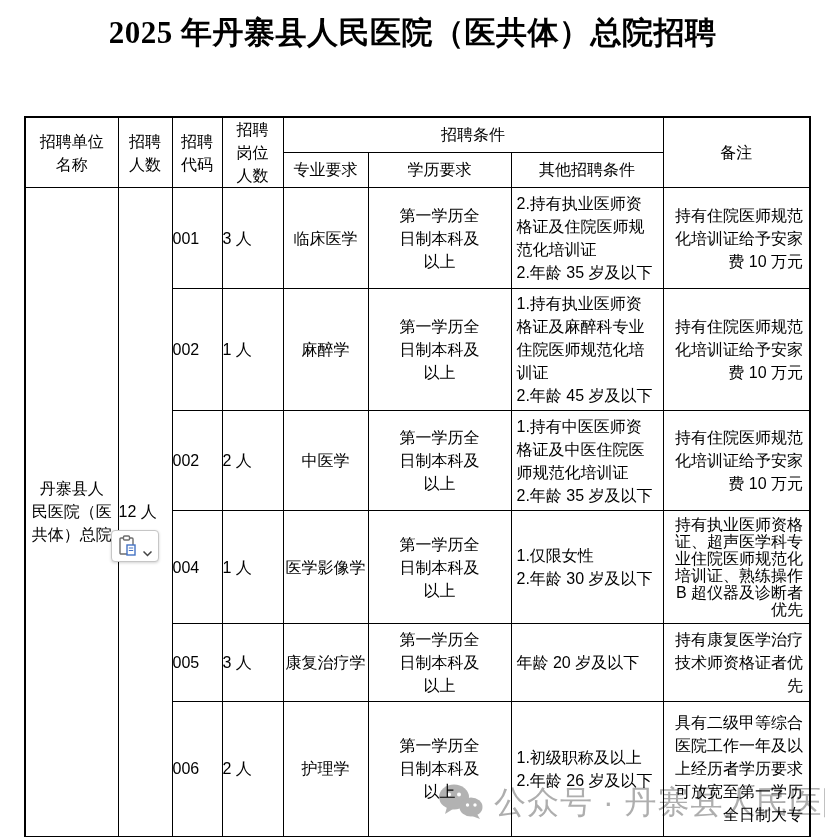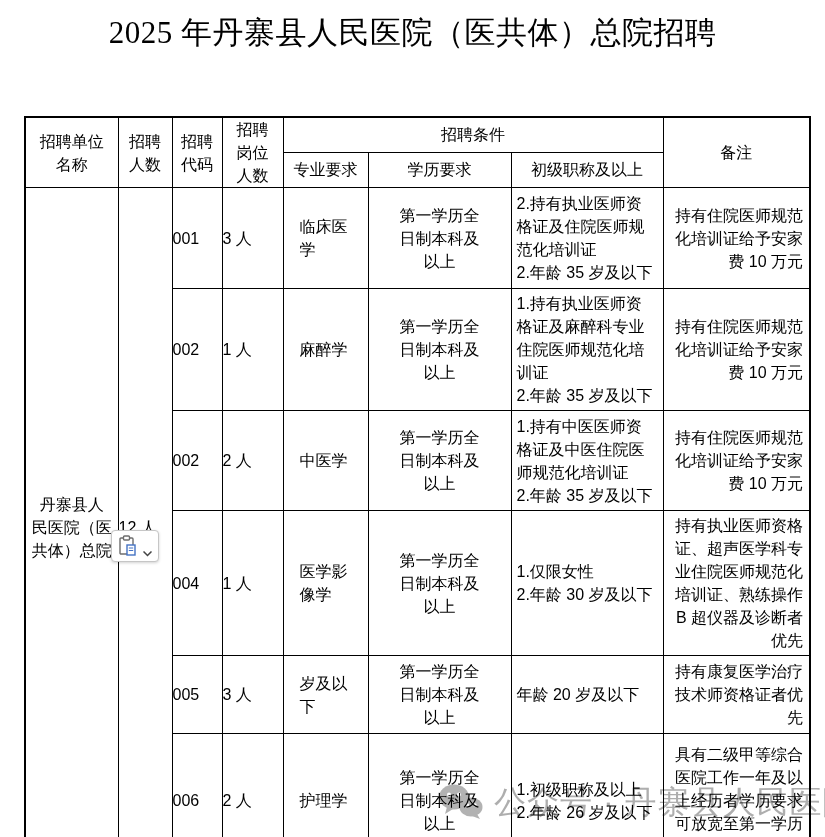--- a/index.html
+++ b/index.html
@@ -7,21 +7,21 @@
   body {
     width:825px; height:837px; position:relative; overflow:hidden;
     font-family:"Liberation Sans","DejaVu Sans",sans-serif;
     color:#000;
   }
   
   .doc-title {
     position:absolute; top:16px; left:0; width:825px;
     text-align:center;
     font-family:"Liberation Serif","DejaVu Serif",serif;
-    font-weight:normal; font-size:31px; line-height:34px;
+    font-weight:bold; font-size:31px; line-height:34px;
     color:#000; letter-spacing:0.5px;
     z-index:2;
   }
   
   .watermark {
     position:absolute; left:438px; top:783px;
     display:flex; align-items:center; gap:10px;
     z-index:0; white-space:nowrap;
   }
   .watermark .wm-text {
@@ -35,21 +35,21 @@
     background:transparent;
     font-size:16px; line-height:23px;
   }
   .req-table td, .req-table th {
     border:1px solid #000; vertical-align:middle;
     font-weight:normal; background:transparent;
     overflow:hidden;
   }
   .t-center { }
   .cell-unit   { text-align:center; white-space:pre-line; }
-  .cell-major  { text-align:left; padding:0 16px; }
+  .cell-major  { text-align:center; padding:0 0; }
   .cell-edu    { text-align:center; padding:0 26px; }
   .cell-other  { text-align:left; padding:3px 5px; white-space:pre-line;margin-top:48px; }
   .cell-remark { text-align:right; padding:3px 6px; white-space:pre-line; }
   .hdr { text-align:center; white-space:pre-line; }
   
   .paste-btn {
     position:absolute; left:111px; top:530px; width:48px; height:32px;
     background:#fff; border:1px solid #c6c6c6; border-radius:4px;
     box-shadow:0 1px 3px rgba(0,0,0,0.18);
     display:flex; align-items:center; justify-content:center; gap:5px;
@@ -100,21 +100,21 @@
 代码</td>
       <td rowspan="2" class="hdr">招聘
 岗位
 人数</td>
       <td colspan="3" class="hdr">招聘条件</td>
       <td rowspan="2" class="hdr">备注</td>
     </tr>
     <tr style="height:35px;">
       <td class="hdr">专业要求</td>
       <td class="hdr">学历要求</td>
-      <td class="hdr">初级职称及以上</td>
+      <td class="hdr">其他招聘条件</td>
     </tr>
 
     <tr style="height:101px;">
       <td rowspan="6" class="cell-unit">丹寨县人
 民医院（医
 共体）总院</td>
       <td rowspan="6" class="t-center">12 人</td>
       <td class="t-center">001</td>
       <td class="t-center">3 人</td>
       <td class="cell-major">临床医学</td>
@@ -122,45 +122,45 @@
       <td class="cell-other">2.持有执业医师资格证及住院医师规范化培训证
 2.年龄 35 岁及以下</td>
       <td class="cell-remark">持有住院医师规范化培训证给予安家费 10 万元</td>
     </tr>
     <tr style="height:110px;">
       <td class="t-center">002</td>
       <td class="t-center">1 人</td>
       <td class="cell-major">麻醉学</td>
       <td class="cell-edu">第一学历全日制本科及以上</td>
       <td class="cell-other">1.持有执业医师资格证及麻醉科专业住院医师规范化培训证
-2.年龄 35 岁及以下</td>
+2.年龄 45 岁及以下</td>
       <td class="cell-remark">持有住院医师规范化培训证给予安家费 10 万元</td>
     </tr>
     <tr style="height:100px;">
       <td class="t-center">002</td>
       <td class="t-center">2 人</td>
       <td class="cell-major">中医学</td>
       <td class="cell-edu">第一学历全日制本科及以上</td>
       <td class="cell-other">1.持有中医医师资格证及中医住院医师规范化培训证
 2.年龄 35 岁及以下</td>
       <td class="cell-remark">持有住院医师规范化培训证给予安家费 10 万元</td>
     </tr>
     <tr style="height:113px;">
       <td class="t-center">004</td>
       <td class="t-center">1 人</td>
       <td class="cell-major">医学影像学</td>
       <td class="cell-edu">第一学历全日制本科及以上</td>
       <td class="cell-other">1.仅限女性
 2.年龄 30 岁及以下</td>
-      <td class="cell-remark" style="line-height:23px;">持有执业医师资格证、超声医学科专业住院医师规范化培训证、熟练操作 B 超仪器及诊断者优先</td>
+      <td class="cell-remark" style="line-height:17px;">持有执业医师资格证、超声医学科专业住院医师规范化培训证、熟练操作 B 超仪器及诊断者优先</td>
     </tr>
     <tr style="height:78px;">
       <td class="t-center">005</td>
       <td class="t-center">3 人</td>
-      <td class="cell-major">岁及以下</td>
+      <td class="cell-major">康复治疗学</td>
       <td class="cell-edu">第一学历全日制本科及以上</td>
       <td class="cell-other">年龄 20 岁及以下</td>
       <td class="cell-remark">持有康复医学治疗技术师资格证者优先</td>
     </tr>
     <tr style="height:135px;">
       <td class="t-center">006</td>
       <td class="t-center">2 人</td>
       <td class="cell-major">护理学</td>
       <td class="cell-edu">第一学历全日制本科及以上</td>
       <td class="cell-other">1.初级职称及以上

